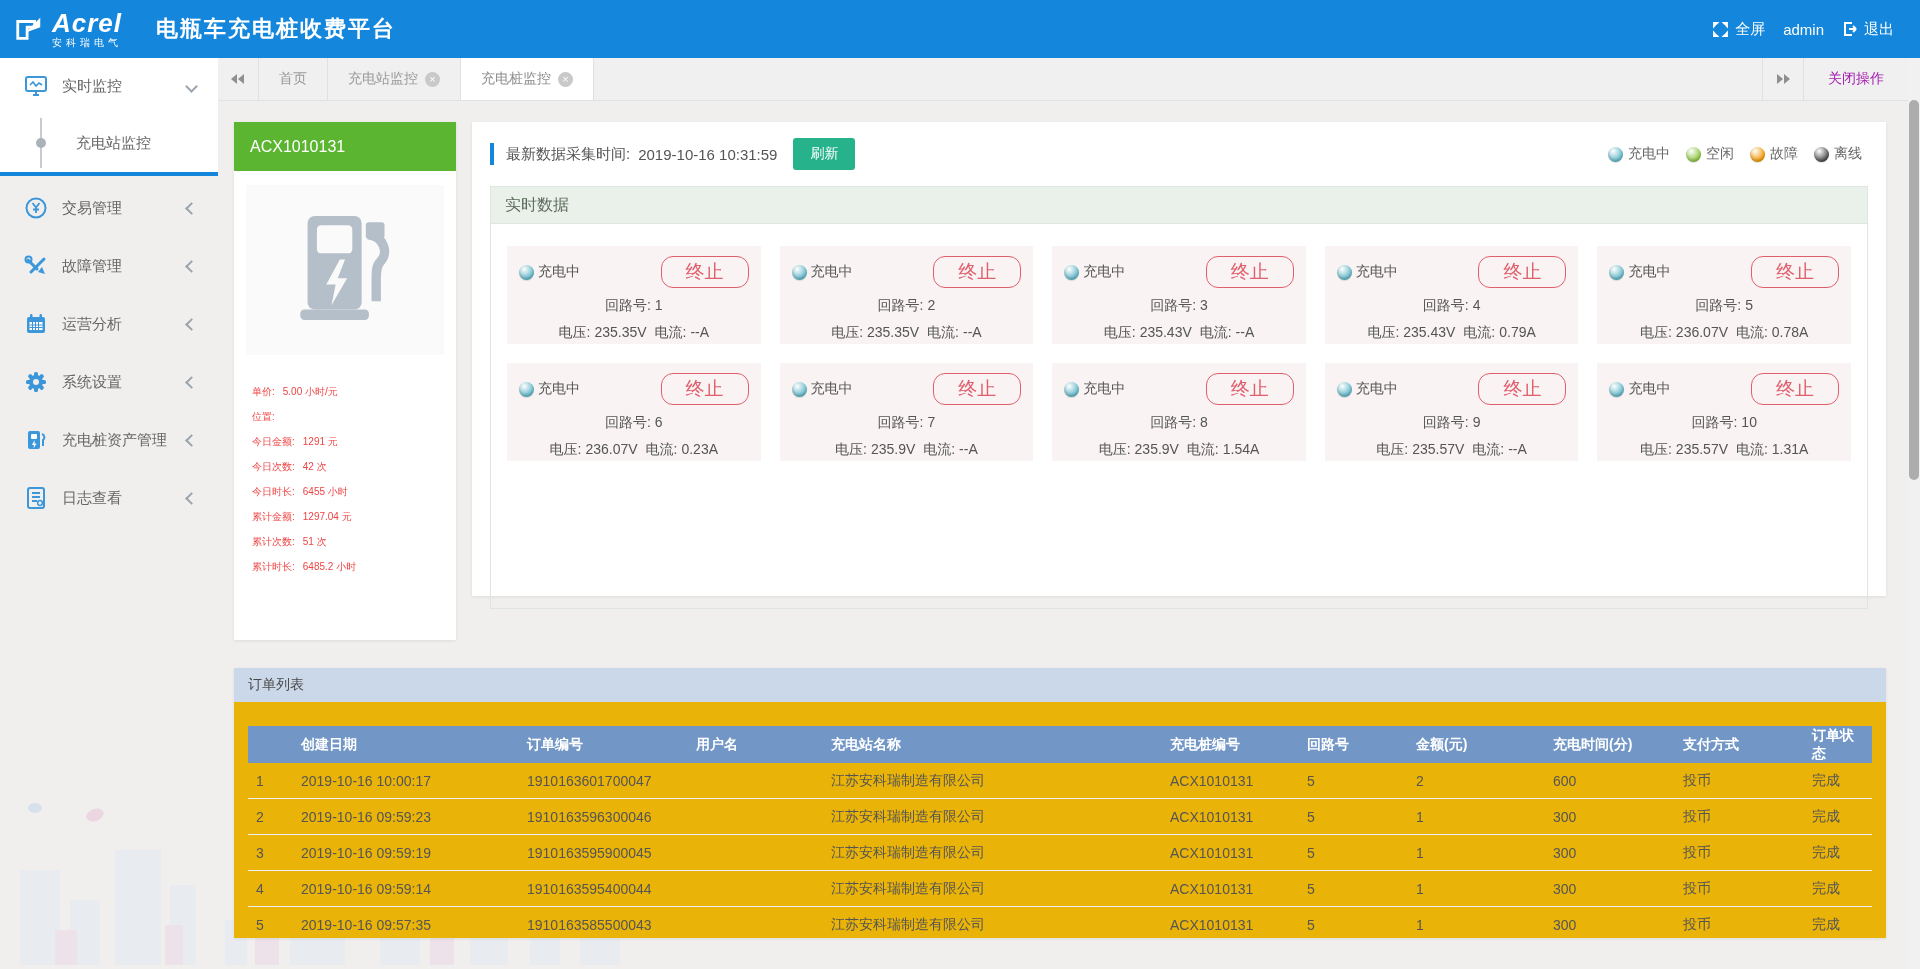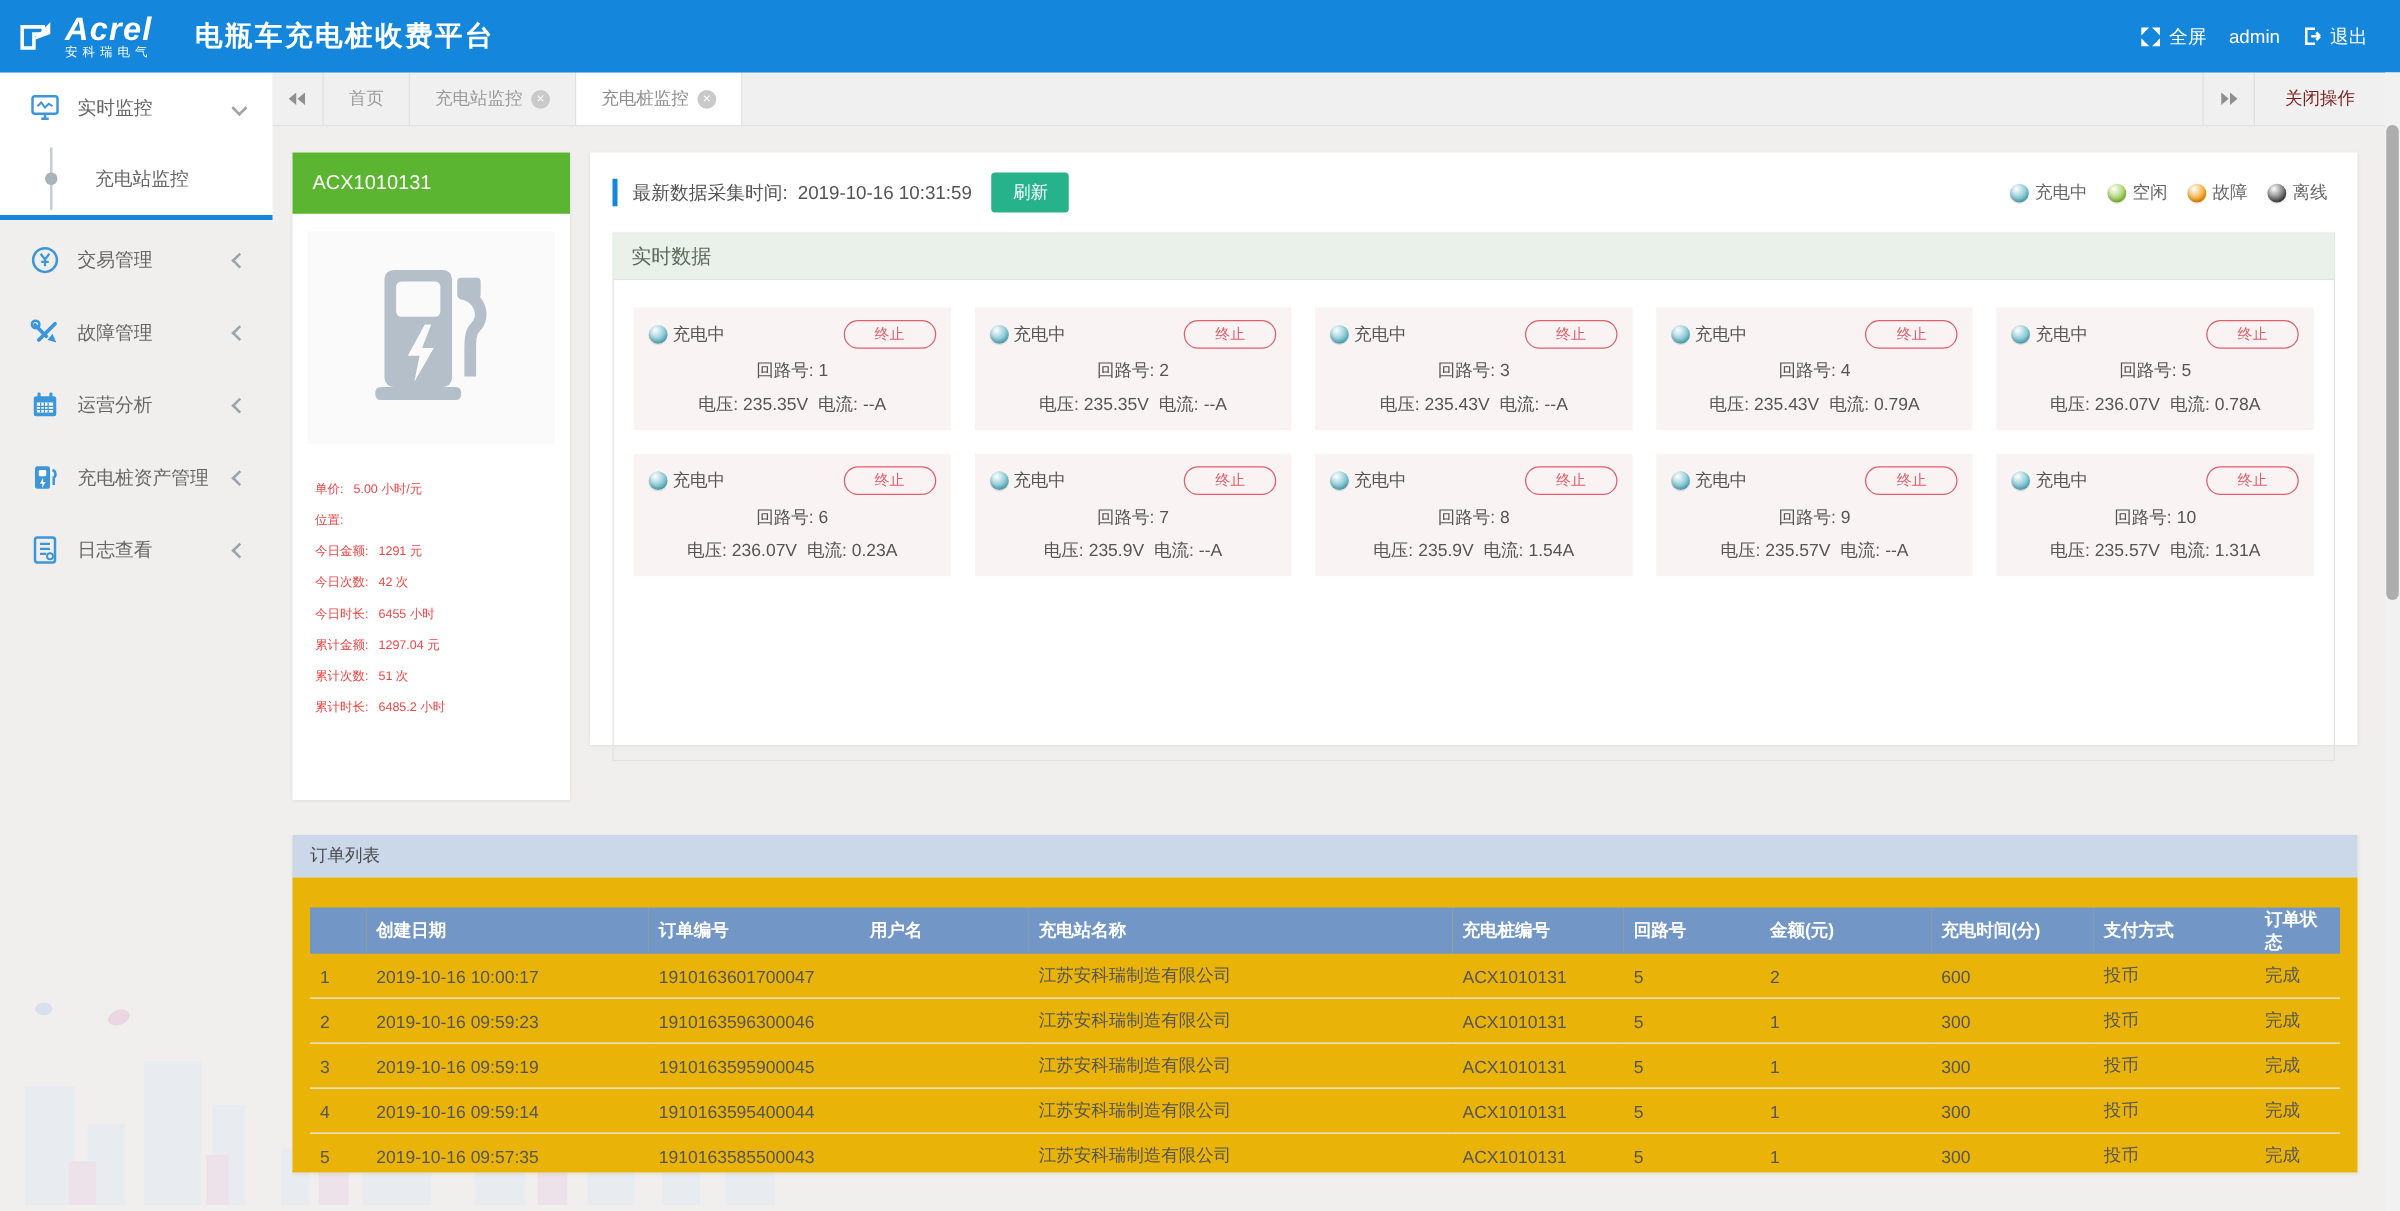--- a/index.html
+++ b/index.html
@@ -21,21 +21,21 @@
   
   .tabbar{position:absolute;left:218px;top:58px;right:12px;height:42px;background:#f0f0f0;border-bottom:1px solid #e2e2e2;display:flex;align-items:stretch;z-index:4;}
   .tab-scroll{width:40px;display:flex;align-items:center;justify-content:center;border-right:1px solid #e0e0e0;cursor:pointer;}
   .tab-scroll.right{margin-left:auto;border-left:1px solid #e0e0e0;border-right:none;}
   .tri{width:0;height:0;border-top:5px solid transparent;border-bottom:5px solid transparent;display:inline-block;}
   .tri.l{border-right:6px solid #8f8f8f;margin-right:1px;}
   .tri.r{border-left:6px solid #8f8f8f;margin-left:1px;}
   .tab{display:flex;align-items:center;gap:7px;padding:1px 20px;font-size:14px;color:#9a9a9a;border-right:1px solid #e0e0e0;cursor:pointer;}
   .tab.active{background:#ffffff;color:#8d8d8d;}
   .tab-close{width:15px;height:15px;border-radius:50%;background:#c9c9c9;color:#fff;font-size:11px;line-height:15px;text-align:center;display:inline-block;}
-  .close-ops{display:flex;align-items:center;padding:0 24px;font-size:14px;color:#7f1d1d;border-left:1px solid #e0e0e0;cursor:pointer;justify-content:flex-end;}
+  .close-ops{display:flex;align-items:center;padding:0 24px;font-size:14px;color:#a21caf;border-left:1px solid #e0e0e0;cursor:pointer;justify-content:flex-end;}
 
   
   .sidebar{position:absolute;left:0;top:58px;width:218px;bottom:0;z-index:3;}
   .side-group{background:#ffffff;}
   .side-item{height:56px;display:flex;align-items:center;cursor:pointer;}
   .side-item .side-icon{width:24px;height:24px;margin-left:24px;margin-right:14px;flex:none;}
   .side-label{font-size:15px;color:#666;}
   .caret{width:7px;height:7px;border-left:2px solid #9aa4ae;border-bottom:2px solid #9aa4ae;display:inline-block;margin-left:auto;margin-right:22px;}
   .caret.down{transform:rotate(-45deg);}
   .caret.left{transform:rotate(45deg);}
@@ -66,21 +66,21 @@
   .legend-item{display:flex;align-items:center;gap:5px;font-size:14px;color:#666;}
   .status-dot{width:15px;height:15px;border-radius:50%;flex:none;display:inline-block;
     background:radial-gradient(circle at 35% 28%, rgba(255,255,255,.95) 0%, var(--dot,#5fb7c8) 72%);
     box-shadow:inset 0 -2px 3px rgba(0,0,0,.18), 0 1px 1px rgba(0,0,0,.12);}
   .rt-box{margin:0 18px;border:1px solid #dfe6df;height:423px;box-sizing:border-box;}
   .rt-band{height:36px;background:#eaf0ea;border-bottom:1px solid #dfe6df;display:flex;align-items:center;padding-left:14px;font-size:16px;color:#5b6b5b;}
   .rt-grid{display:grid;grid-template-columns:repeat(5,1fr);gap:19px;padding:22px 16px;}
   .rt-card{background:#f9f3f3;height:98px;box-sizing:border-box;padding:10px 12px 0 12px;}
   .rt-card-top{display:flex;align-items:center;gap:4px;}
   .rt-status{font-size:14px;color:#555;}
-  .terminate-btn{margin-left:auto;background:transparent;border:1px solid #e05f6d;color:#e05f6d;border-radius:12px;font-size:12px;padding:2px 24px;cursor:pointer;font-family:inherit;}
+  .terminate-btn{margin-left:auto;background:transparent;border:1px solid #e05f6d;color:#e05f6d;border-radius:12px;font-size:19px;padding:2px 24px;cursor:pointer;font-family:inherit;}
   .rt-line{text-align:center;font-size:14px;color:#555;margin-top:9px;}
   .rt-line span{margin:0 2px;}
 
   
   .orders-panel{position:absolute;left:234px;top:668px;width:1652px;z-index:2;box-shadow:0 1px 3px rgba(0,0,0,.08);}
   .orders-band{height:34px;background:#cbd8e9;display:flex;align-items:center;padding-left:14px;font-size:14px;color:#4a4a4a;}
   .orders-body{background:#eab308;padding:24px 14px 0 14px;height:212px;overflow:hidden;}
   table.orders{width:100%;border-collapse:collapse;table-layout:fixed;}
   table.orders th{background:#7297c7;color:#fff;font-size:14px;font-weight:bold;text-align:left;height:37px;padding:0 8px;}
   table.orders td{font-size:14px;color:#555;height:35px;padding:0 8px;border-bottom:1px solid #eaeff6;white-space:nowrap;overflow:hidden;}
@@ -237,20 +237,34 @@
       </div>
       <div class="side-item">
         <svg class="side-icon" viewBox="0 0 24 24">
           <rect x="3" y="5" width="18" height="16" rx="2" fill="#3c96da"></rect>
           <rect x="6" y="2" width="2.5" height="5" rx="1" fill="#3c96da"></rect>
           <rect x="15.5" y="2" width="2.5" height="5" rx="1" fill="#3c96da"></rect>
           <rect x="5.5" y="10" width="13" height="8" fill="#fff"></rect>
           <path d="M8.5 10 V18 M11.5 10 V18 M14.5 10 V18 M5.5 13 H18.5 M5.5 15.5 H18.5" stroke="#3c96da" stroke-width="1"></path>
         </svg>
         <span class="side-label">运营分析</span>
+        <span class="caret left"></span>
+      </div>
+      <div class="side-item">
+        <svg class="side-icon" viewBox="0 0 24 24">
+          <g fill="#3c96da">
+            <rect x="10" y="2" width="4" height="20" rx="1.5"></rect>
+            <rect x="2" y="10" width="20" height="4" rx="1.5"></rect>
+            <rect x="10" y="2" width="4" height="20" rx="1.5" transform="rotate(45 12 12)"></rect>
+            <rect x="10" y="2" width="4" height="20" rx="1.5" transform="rotate(-45 12 12)"></rect>
+            <circle cx="12" cy="12" r="7"></circle>
+          </g>
+          <circle cx="12" cy="12" r="3" fill="#efefef"></circle>
+        </svg>
+        <span class="side-label">系统设置</span>
         <span class="caret left"></span>
       </div>
       <div class="side-item">
         <svg class="side-icon" viewBox="0 0 24 24">
           <rect x="4" y="3" width="12" height="18" rx="2" fill="#3c96da"></rect>
           <rect x="7" y="6" width="6" height="5" rx="1" fill="#fff"></rect>
           <path d="M10.5 12 L8 17 H10 L9.5 20.5 L12.5 15.5 H10.5 Z" fill="#fff"></path>
           <path d="M18 6 C21 7 21 11 19 12 V18" fill="none" stroke="#3c96da" stroke-width="2"></path>
         </svg>
         <span class="side-label">充电桩资产管理</span>

